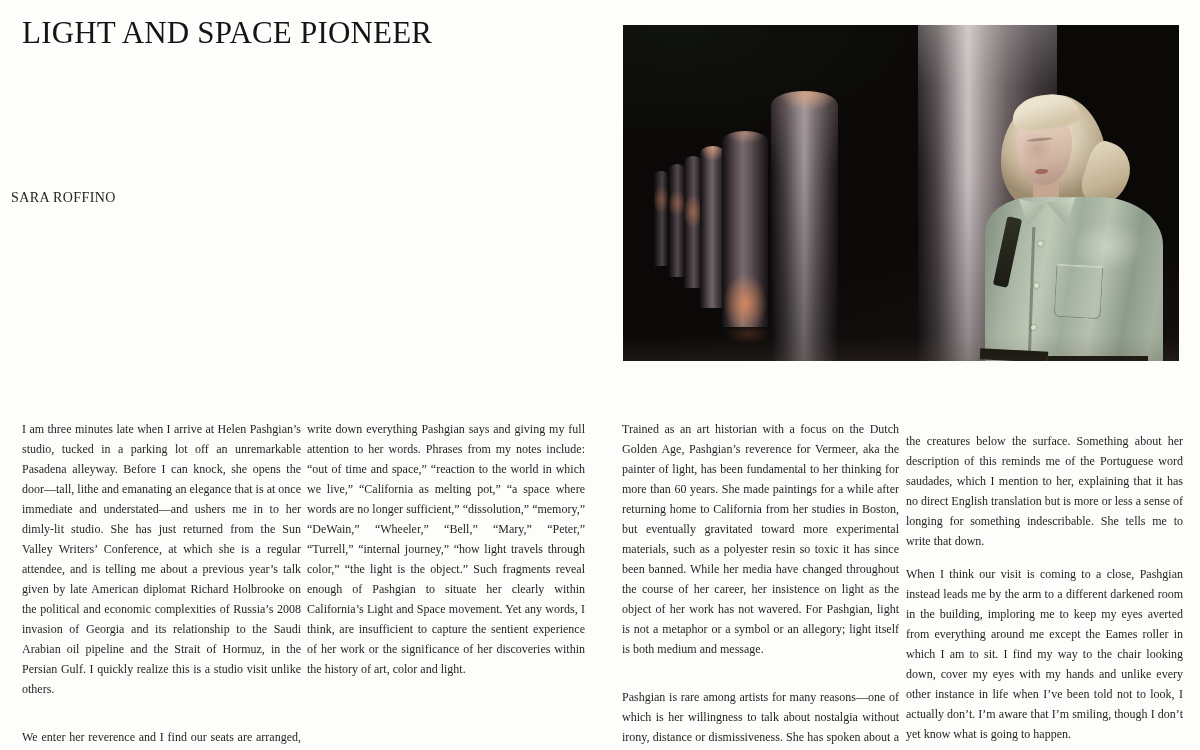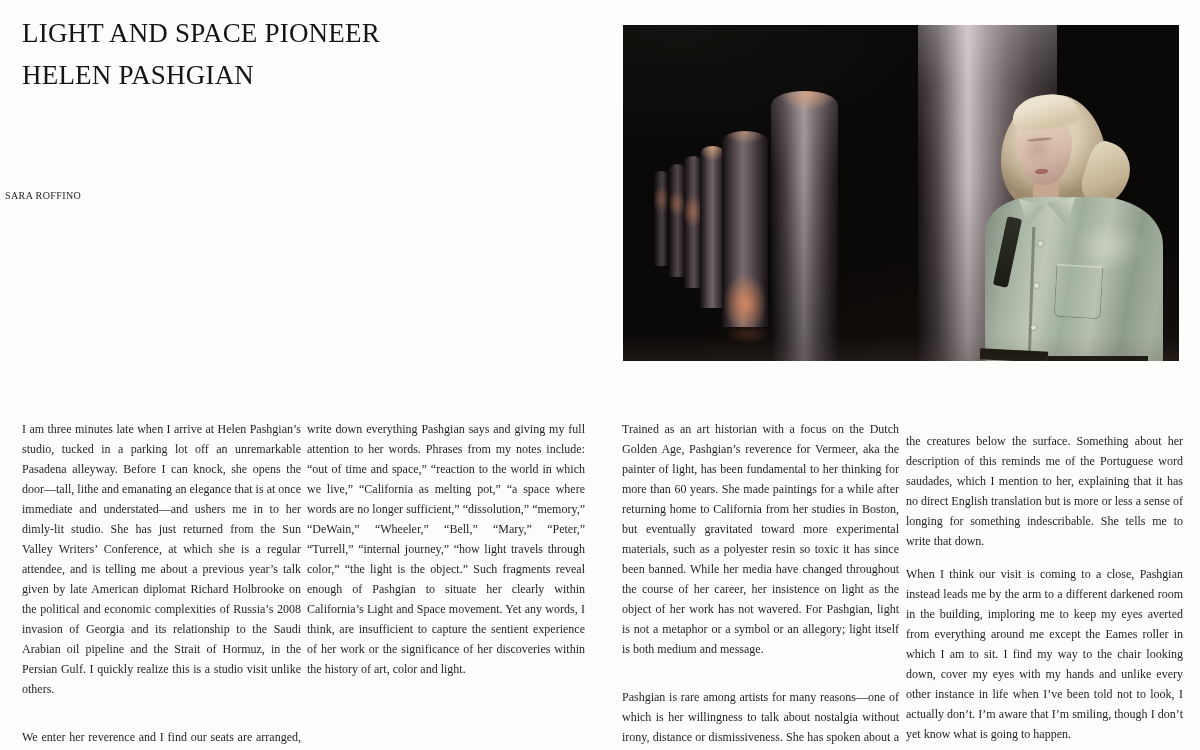--- a/index.html
+++ b/index.html
@@ -4,25 +4,25 @@
 <style>
   html,body{margin:0;padding:0;background:#e8e8e8;}
   .spread{
     position:relative;width:1200px;height:750px;background:#fdfdfc;
     font-family:"Liberation Serif",serif;color:#1d1c1a;overflow:hidden;
     margin:0 auto;
   }
   
   .title{
     position:absolute;left:22px;top:12px;margin:0;
-    font-size:27px;line-height:42px;font-weight:normal;letter-spacing:.2px;color:#161514;
+    font-size:31px;line-height:42px;font-weight:normal;letter-spacing:.2px;color:#161514;
   }
   .byline{
-    position:absolute;left:5px;top:190px;
-    font-size:10px;letter-spacing:.4px;color:#242320;
+    position:absolute;left:11px;top:190px;
+    font-size:14px;letter-spacing:.4px;color:#242320;
   }
   
   .col{
     position:absolute;top:419px;font-size:12px;line-height:20px;
     text-align:justify;hyphens:auto;-webkit-hyphens:auto;color:#201f1d;
   }
   .col p{margin:0;}
   .col p + p{margin-top:13px;}
   .col p.cont{text-align-last:justify;margin-top:28px;}
   .col-1{left:22px;width:279px;}
@@ -116,21 +116,21 @@
   .strap{left:377px;top:192px;width:15px;height:70px;transform:rotate(12deg);border-radius:3px;
     background:linear-gradient(180deg,#2e3025,#1b1d15);}
   .pants{left:357px;top:325px;width:68px;height:11px;background:#14130c;transform:rotate(3deg);}
   .pants2{left:425px;top:331px;width:100px;height:5px;background:#12110b;}
 </style>
 </head>
 <body>
 
 <div class="spread">
 
-  <h1 class="title"><span>LIGHT AND SPACE PIONEER</span><br><span>HELEN PASHGIAN</span></h1>
+  <h1 class="title"><span>LIGHT AND SPACE PIONEER</span><br></h1>
 
   <div class="byline">SARA ROFFINO</div>
 
   <div class="photo">
     <div class="col-f"></div>
     <div class="col-e"></div>
     <div class="col-d"></div>
     <div class="col-c"></div>
     <div class="col-b"></div>
     <div class="col-a"></div>

